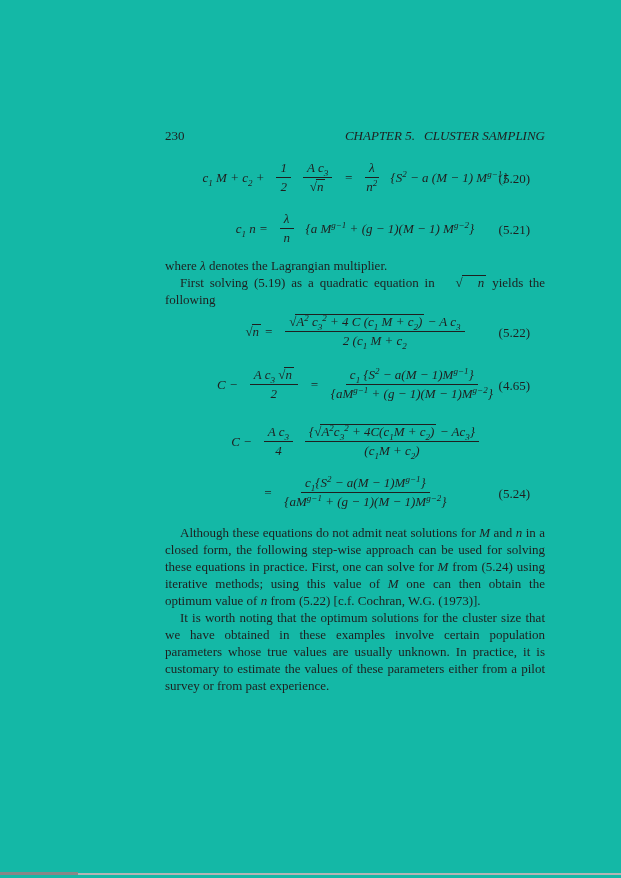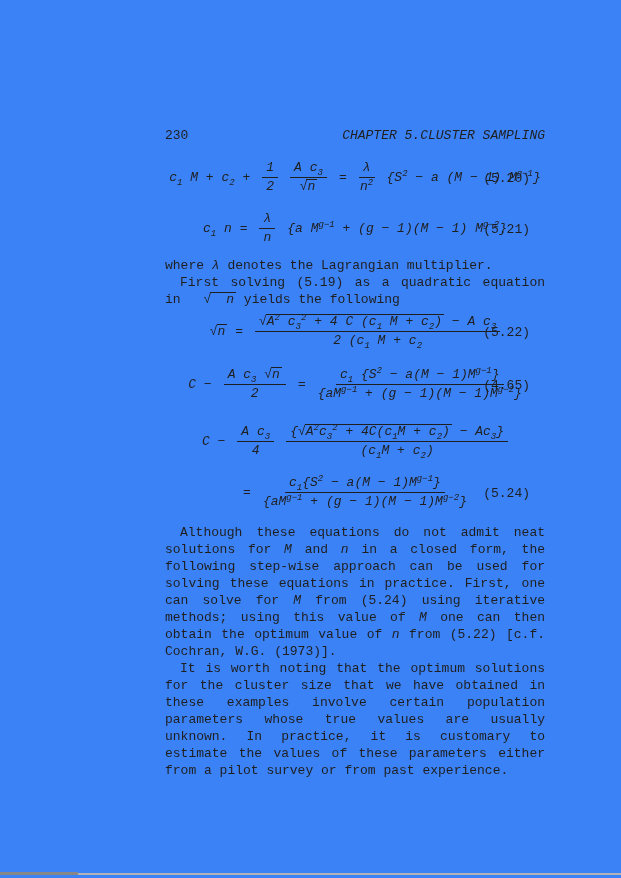--- a/index.html
+++ b/index.html
@@ -1,22 +1,22 @@
 <!DOCTYPE html>
 <html><head>
 <meta charset="utf-8">
 <style>
   html,body{margin:0;padding:0;background:#ffffff;}
-  .page{position:relative;width:621px;height:878px;background:#3b82f6;overflow:hidden;
-        font-family:Liberation Mono, monospace;color:#1f1f1f;}
+  .page{position:relative;width:621px;height:878px;background:#14b8a6;overflow:hidden;
+        font-family:Liberation Serif, serif;color:#1f1f1f;}
   .content{position:absolute;left:165px;top:127px;width:380px;font-size:13px;line-height:17px;}
   .pagehead{display:flex;justify-content:space-between;align-items:baseline;}
   .pgnum{font-style:normal;}
   .runhead{font-style:italic;}
-  .runhead .rh2{}
+  .runhead .rh2{margin-left:9px;}
   .para{margin:0;text-align:justify;}
   .indent{text-indent:15px;}
   .eqrow{position:relative;display:flex;align-items:center;justify-content:center;font-style:italic;}
   .eqtag{position:absolute;right:15px;top:50%;transform:translateY(-50%);font-style:normal;margin-left:24px;}
   .math{display:inline-flex;align-items:center;white-space:nowrap;gap:12px;}
   .frac{display:inline-flex;flex-direction:column;align-items:center;text-align:center;line-height:16px;}
   .frac .num{display:block;padding:0 4px 1px;border-bottom:1px solid #1f1f1f;}
   .frac .den{display:block;padding-top:1px;}
   sup,sub{font-size:9px;line-height:0;}
   .sqrt{white-space:nowrap;}

